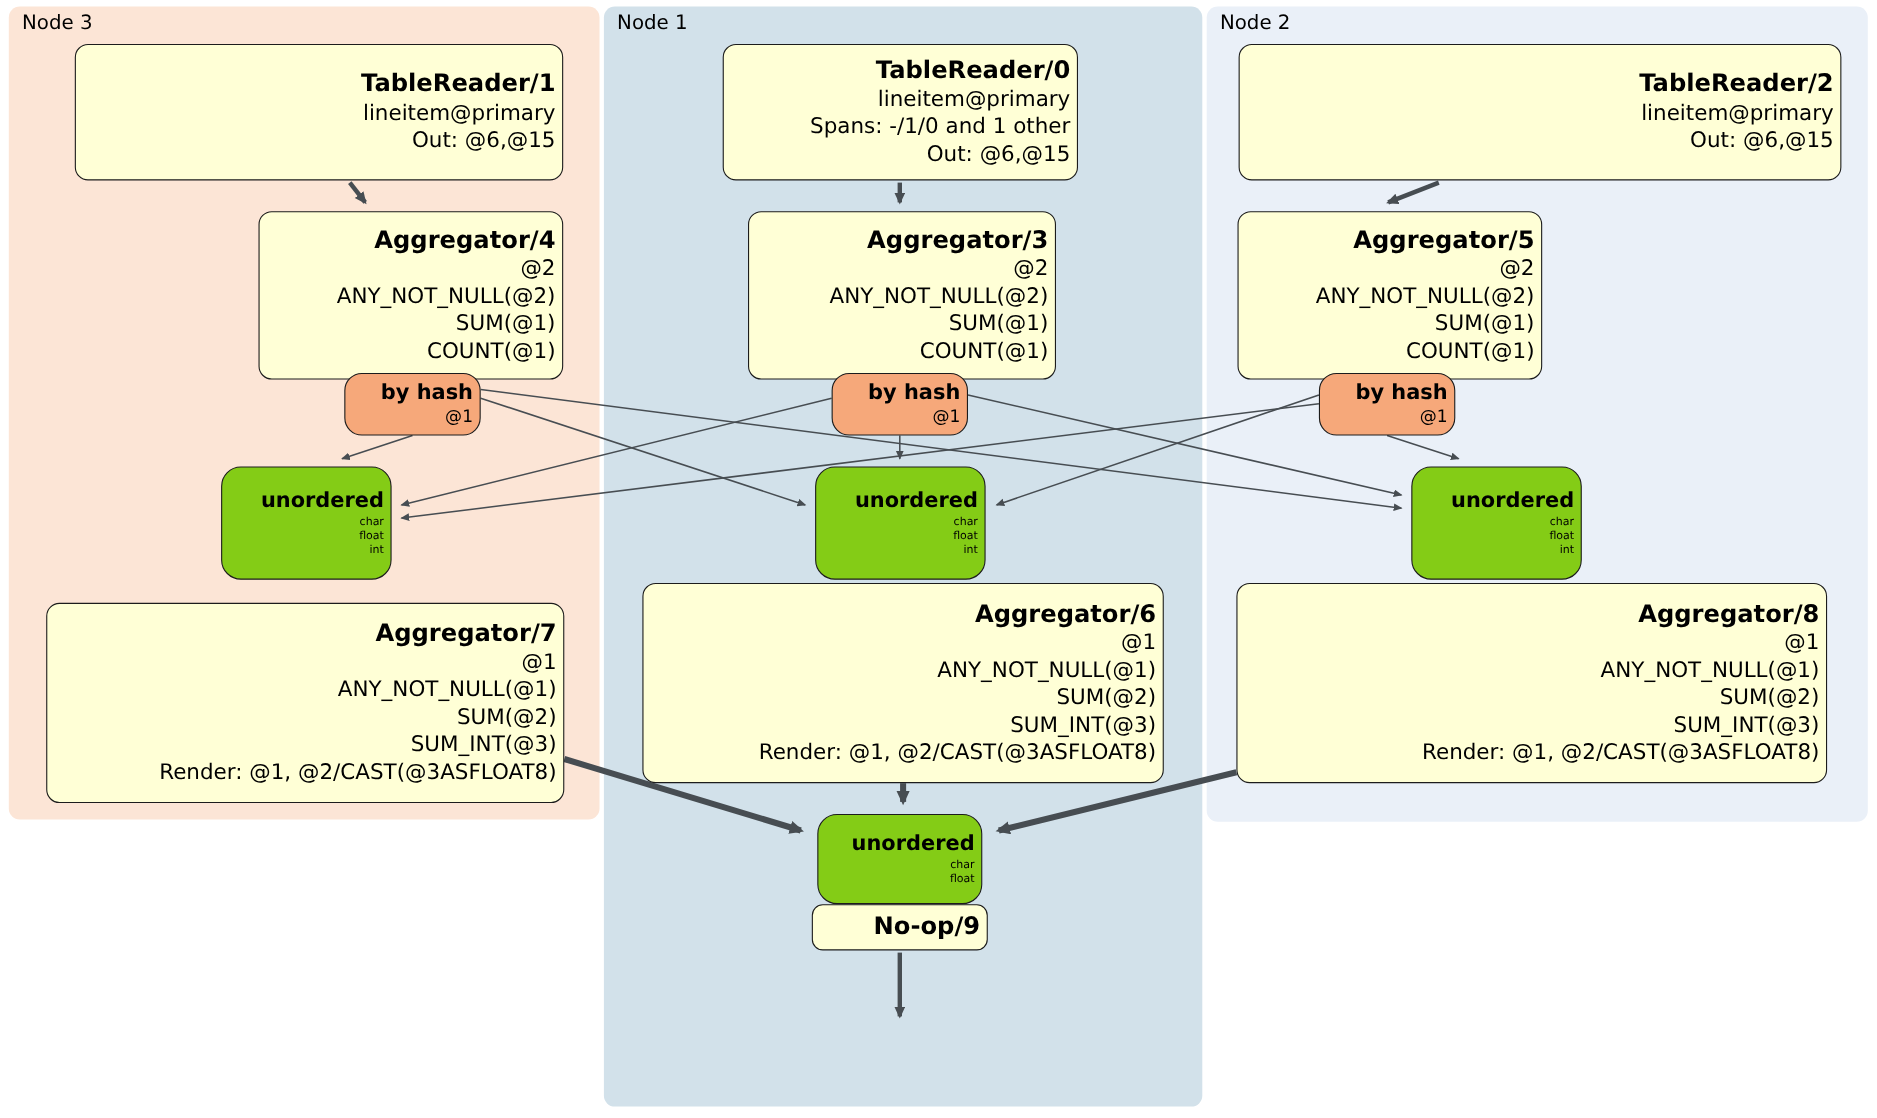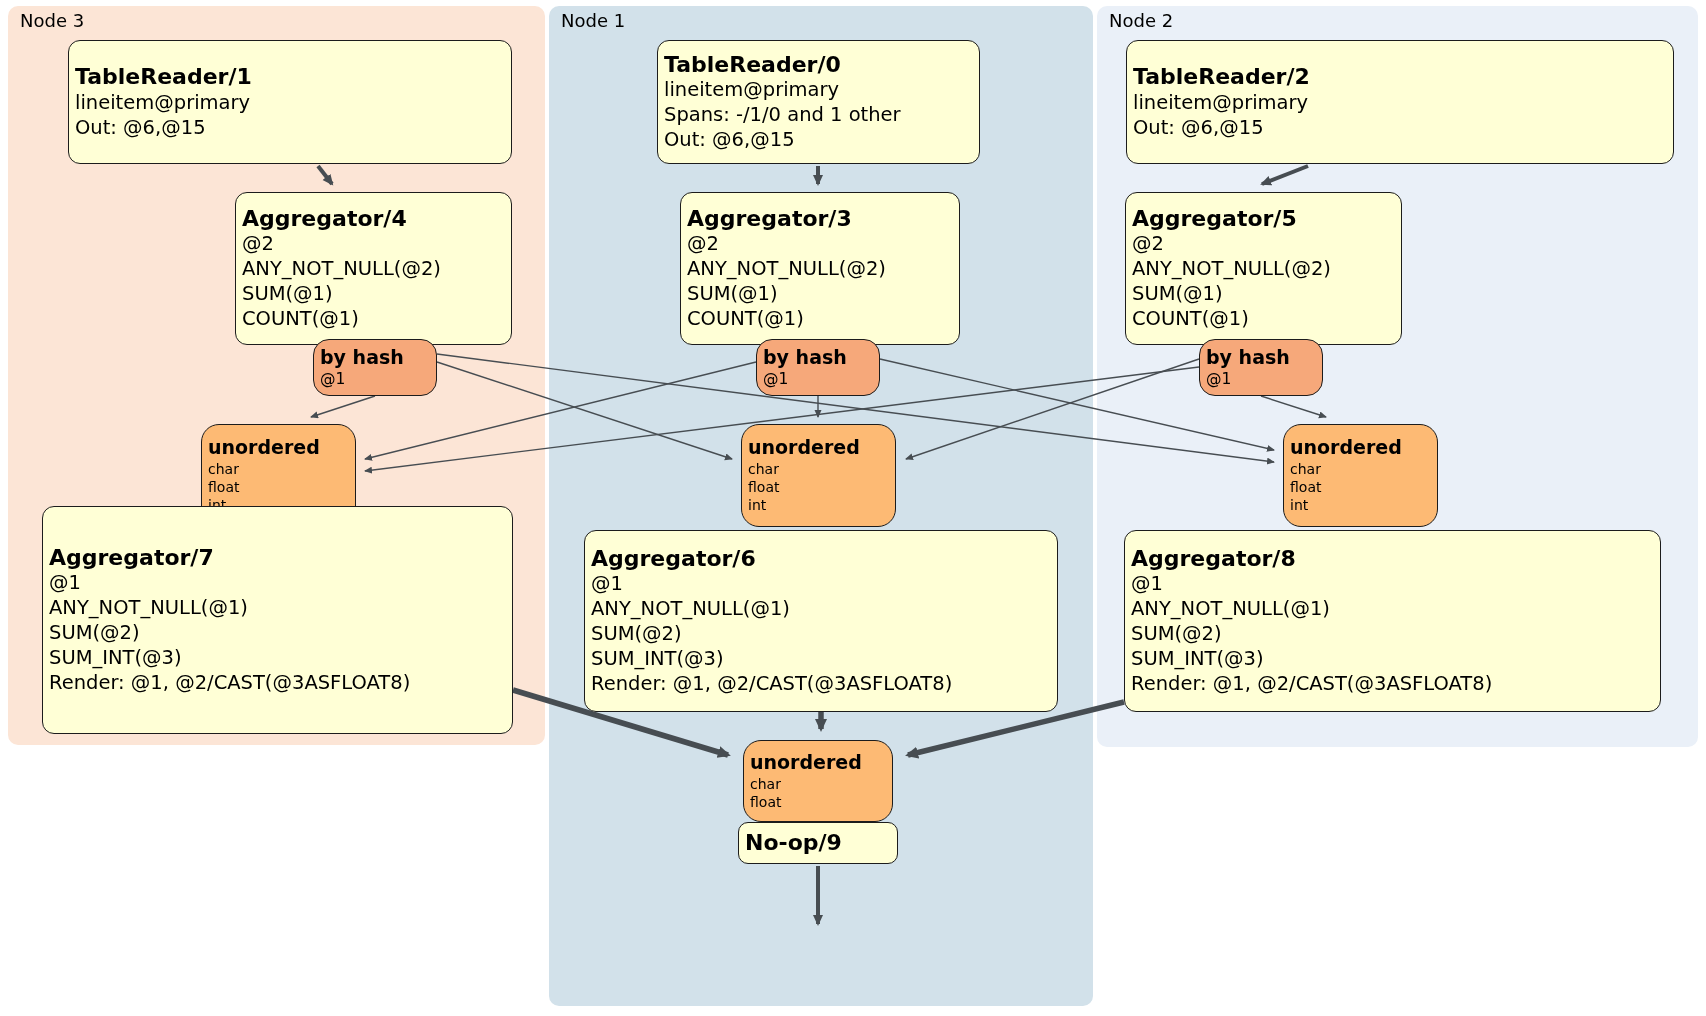--- a/index.html
+++ b/index.html
@@ -5,31 +5,31 @@
   html,body{margin:0;padding:0;background:#ffffff;}
   #canvas{
     position:relative;width:1706px;height:1016px;overflow:hidden;
     font-family:"DejaVu Sans","Liberation Sans",sans-serif;color:#000;
   }
   .region{position:absolute;border-radius:10px;z-index:0;}
   .region-label{position:absolute;font-size:18px;color:#000000;z-index:3;}
   #edges{position:absolute;left:0;top:0;z-index:1;}
   .box{
     position:absolute;z-index:2;background:#ffffd6;border:1.6px solid #1c1c1c;
-    border-radius:12px;display:flex;flex-direction:column;align-items:flex-start;
+    border-radius:12px;display:flex;flex-direction:column;align-items:flex-end;
     justify-content:center;text-align:center;box-sizing:border-box;padding:2px 6px;
   }
   .box .title{font-weight:bold;font-size:22px;line-height:1.25;white-space:nowrap;}
   .box .line{font-size:19.5px;line-height:1.28;white-space:nowrap;}
   .hashbox{background:#f6a87a;border-radius:16px;}
   .hashbox .title{font-size:19px;}
   .hashbox .line{font-size:15.5px;line-height:1.2;}
-  .syncbox{background:#fdba74;border-radius:18px;}
+  .syncbox{background:#84cc16;border-radius:18px;}
   .syncbox .title{font-size:19px;}
-  .syncbox .line{font-size:14px;line-height:1.3;}
+  .syncbox .line{font-size:10px;line-height:1.3;}
   .noopbox{border-radius:10px;}
   .respbox{border-radius:10px;}
   .respbox .title{font-size:24px;}
 </style>
 </head>
 <body>
 
 <div id="canvas">
 
   <div class="region" style="left:8px;top:6px;width:537px;height:739px;background:#fce5d6;"></div>
@@ -98,21 +98,21 @@
     <div class="line">@1</div>
   </div>
 
   <div class="box syncbox" style="left:201px;top:424px;width:155px;height:103px;">
     <div class="title">unordered</div>
     <div class="line">char</div>
     <div class="line">float</div>
     <div class="line">int</div>
   </div>
 
-  <div class="box" style="left:42px;top:506px;width:471px;height:228px;">
+  <div class="box" style="left:42px;top:548px;width:471px;height:182px;">
     <div class="title">Aggregator/7</div>
     <div class="line">@1</div>
     <div class="line">ANY_NOT_NULL(@1)</div>
     <div class="line">SUM(@2)</div>
     <div class="line">SUM_INT(@3)</div>
     <div class="line">Render: @1, @2/CAST(@3ASFLOAT8)</div>
   </div>
 
   <div class="box" style="left:657px;top:40px;width:323px;height:124px;">
     <div class="title">TableReader/0</div>

